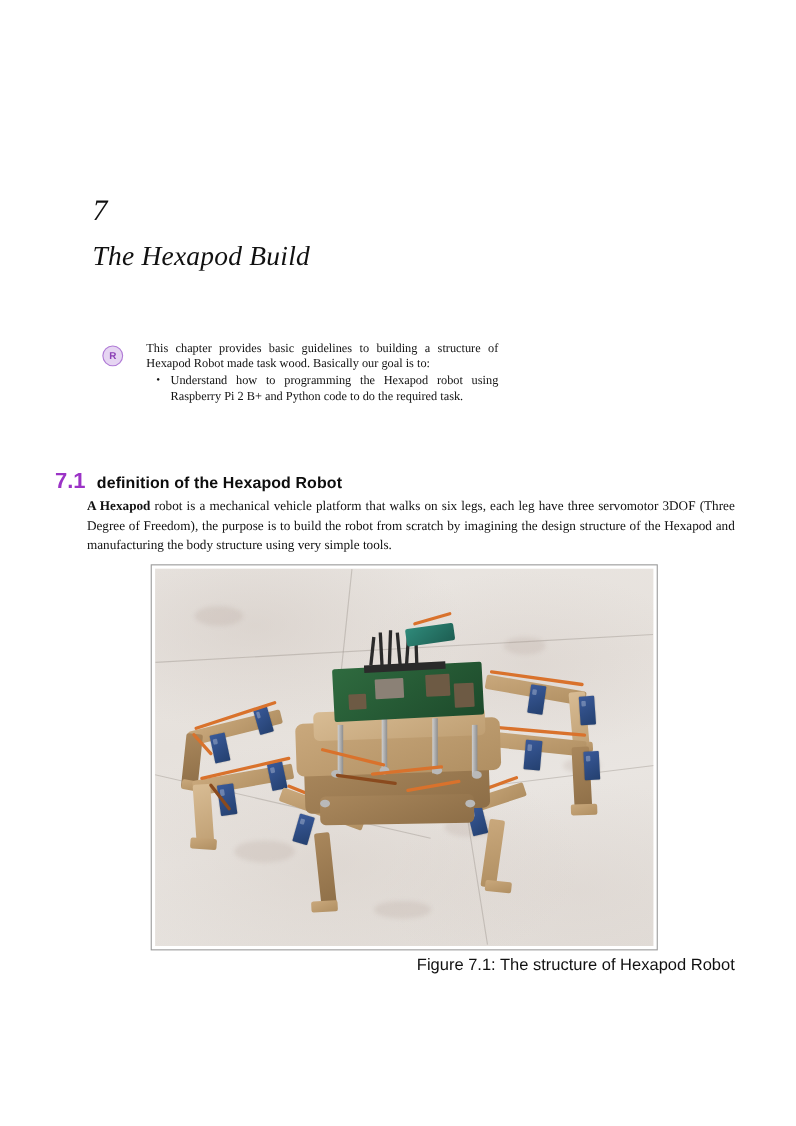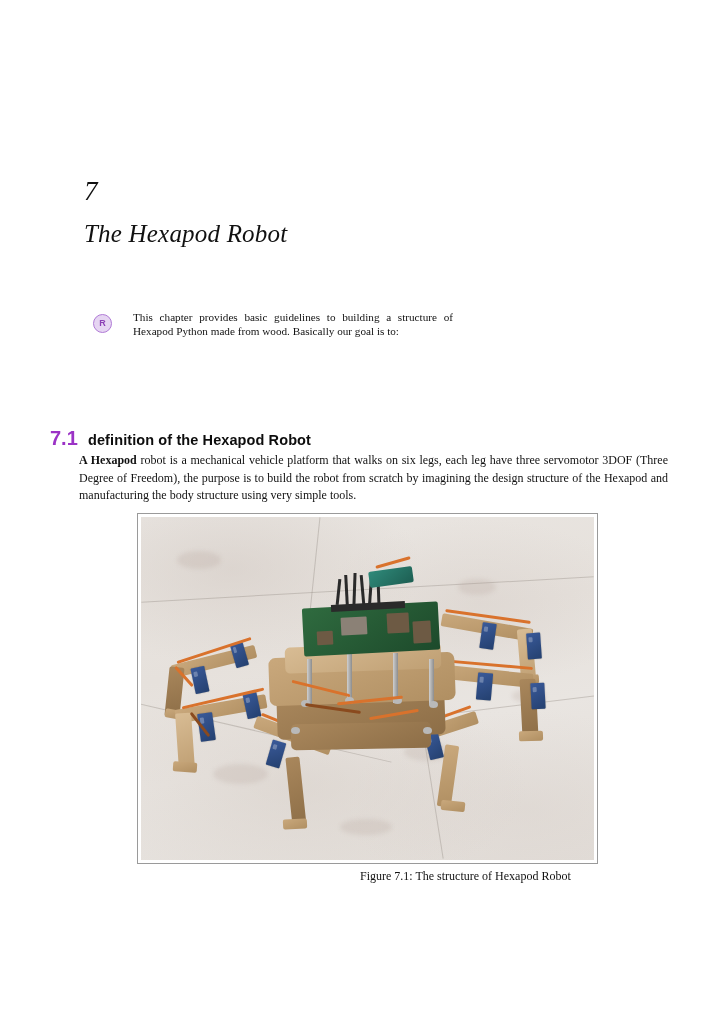--- a/index.html
+++ b/index.html
@@ -223,41 +223,42 @@
   .post { position:absolute; background: linear-gradient(90deg,#cfcfcf,#8d8d8d); }
   .nut  { position:absolute; background:#b9b9b9; border-radius:50%; }
   .hdr  { position:absolute; background:#2a2a2a; }
 
   
   .caption {
     position: absolute;
     left: 360px;
     top: 869px;
     width: 308px;
-    text-align: left;
-    font-family: Liberation Serif, serif;
-    font-size: 12px;
+    text-align: right;
+    font-family: Liberation Sans, sans-serif;
+    font-size: 15px;
     color: #111111;
   }
 </style>
 </head>
 <body>
 
 <div class="page">
 
   <div class="chapter-number">7</div>
-  <div class="chapter-title">The Hexapod Robot</div>
+  <div class="chapter-title">The Hexapod Build</div>
 
   <div class="callout">
     <div class="callout-badge">
       <span>R</span>
     </div>
     <div class="callout-body">
-      <p class="callout-text">This chapter provides basic guidelines to building a structure of Hexapod Python made from wood. Basically our goal is to:</p>
+      <p class="callout-text">This chapter provides basic guidelines to building a structure of Hexapod Robot made task wood. Basically our goal is to:</p>
       <ul class="callout-list">
+        <li>Understand how to programming the Hexapod robot using Raspberry Pi 2 B+ and Python code to do the required task.</li>
       </ul>
     </div>
   </div>
 
   <div class="section-head">
     <div class="section-num">7.1</div>
     <div class="section-title">definition of the Hexapod Robot</div>
   </div>
 
   <p class="body-para"><b>A Hexapod</b><span> robot is a mechanical vehicle platform that walks on six legs, each leg have three servomotor 3DOF (Three Degree of Freedom), the purpose is to build the robot from scratch by imagining the design structure of the Hexapod and manufacturing the body structure using very simple tools.</span></p>

